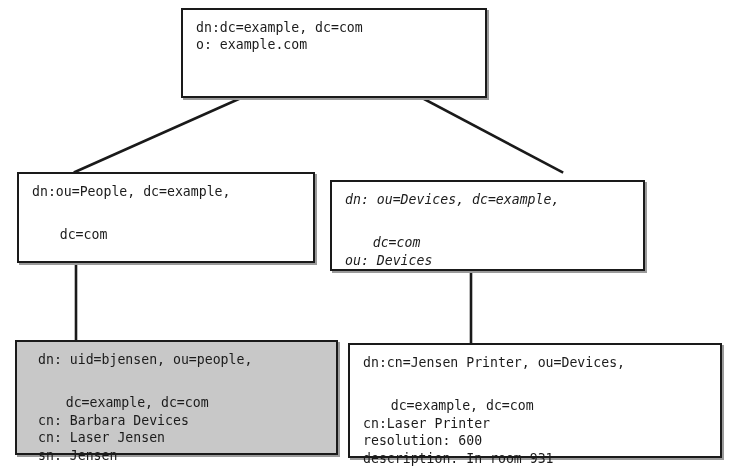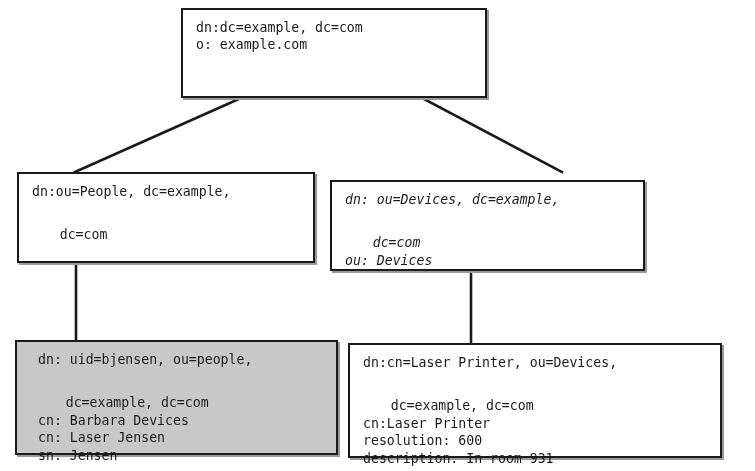--- a/index.html
+++ b/index.html
@@ -102,21 +102,21 @@
       <div class="attr-line">dn: uid=bjensen, ou=people,</div>
       <div class="attr-line cont">dc=example, dc=com</div>
       <div class="attr-line">cn: Barbara Devices</div>
       <div class="attr-line">cn: Laser Jensen</div>
       <div class="attr-line">sn: Jensen</div>
     </div>
   </div>
 
   <div class="node" id="node-printer">
     <div class="node-body">
-      <div class="attr-line">dn:cn=Laser Printer, ou=Devices,</div>
+      <div class="attr-line">dn:cn=Jensen Printer, ou=Devices,</div>
       <div class="attr-line cont">dc=example, dc=com</div>
       <div class="attr-line">cn:Laser Printer</div>
       <div class="attr-line">resolution: 600</div>
       <div class="attr-line">description: In room 931</div>
     </div>
   </div>
 
 </div>
 
 </body></html>

